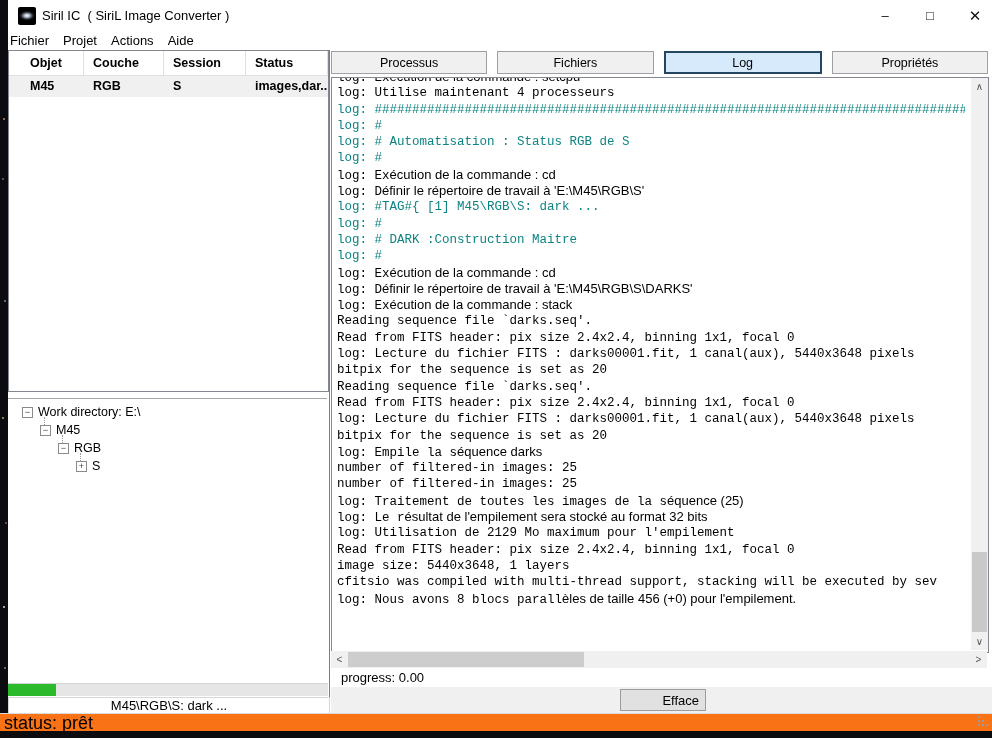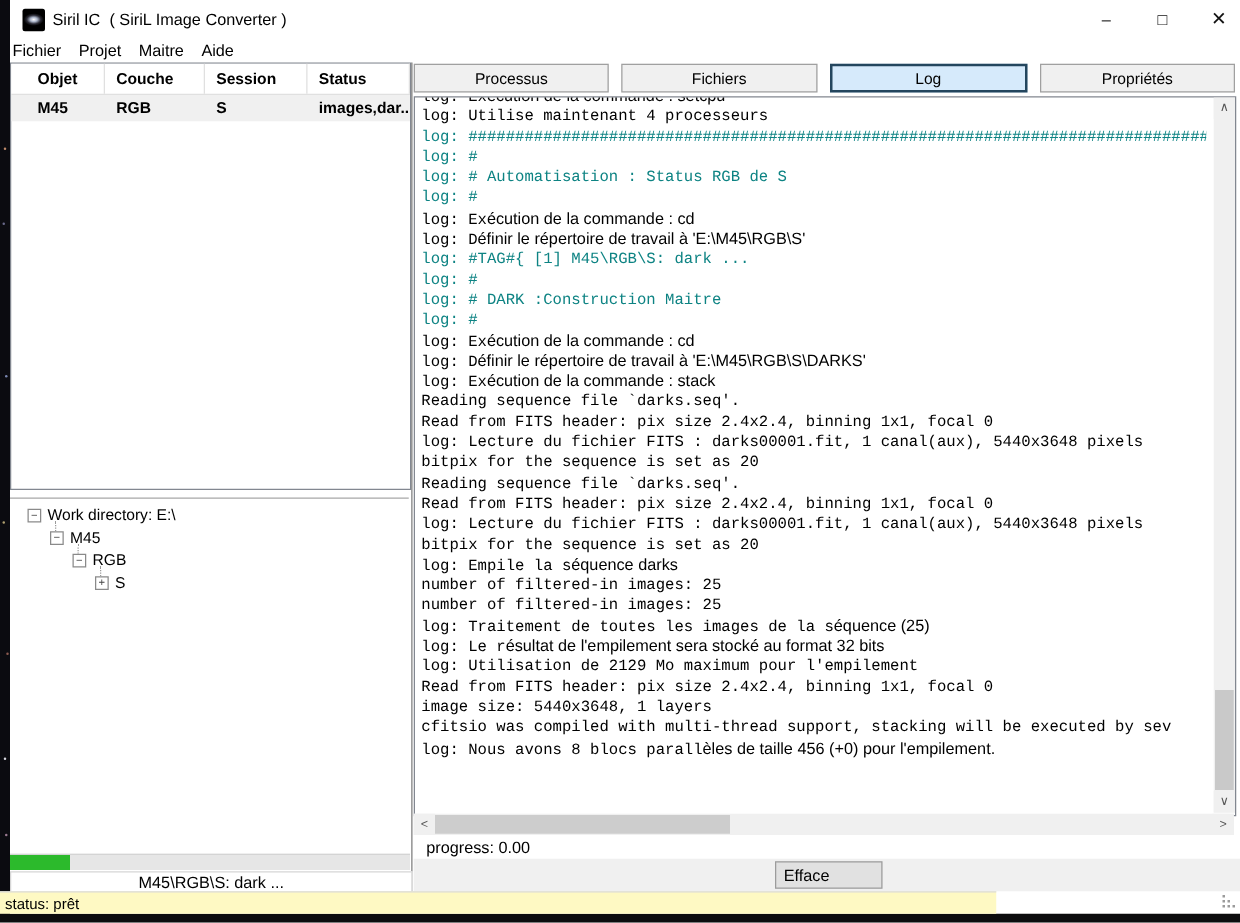--- a/index.html
+++ b/index.html
@@ -68,30 +68,30 @@
   .vthumb{position:absolute;left:1px;width:15px;top:474px;height:80px;background:#c9c9c9;}
   .hscroll{left:331px;top:651px;width:656px;height:17px;background:#f0f0f0;}
   .hthumb{position:absolute;top:1px;height:15px;left:17px;width:236px;background:#cdcdcd;}
   .h-left{left:0;top:0;}
   .h-right{right:0;top:0;}
 
   
   .progress-row{left:335px;top:668px;width:656px;height:19px;background:#fff;font-size:13px;line-height:19px;padding-left:6px;}
   .button-panel{left:331px;top:687px;width:661px;height:26px;background:#f0f0f0;}
   .efface-btn{position:absolute;left:289px;top:2px;width:86px;height:22px;background:#e1e1e1;border:1px solid #9c9c9c;
-              font-size:13px;text-align:left;line-height:20px;}
+              font-size:13px;text-align:right;line-height:20px;}
 
   .progress-track{left:8px;top:683px;width:320px;height:12px;background:#e6e6e6;border-top:1px solid #d4d4d4;}
   .progress-fill{position:absolute;left:0;top:0;height:100%;background:var(--green,#2cba2c);}
   .task-strip{left:8px;top:697px;width:320px;height:17px;background:#fff;border:1px solid #d6d6d6;
               font-size:13px;text-align:center;line-height:15px;}
 
   
-  .statusbar{left:0;top:713px;width:797px;height:18px;background:#fef9c3;border-top:1px solid #dadada;
-             font-size:12px;line-height:18px;padding-left:4px;box-sizing:border-box;}
+  .statusbar{left:0;top:713px;width:992px;height:18px;background:#f97316;border-top:1px solid #dadada;
+             font-size:18px;line-height:18px;padding-left:4px;box-sizing:border-box;}
   .resize-grip{left:978px;top:724px;width:2px;height:2px;background:#9b9b9b;
                box-shadow:0 -4px 0 #9b9b9b,0 -8px 0 #9b9b9b,4px 0 0 #9b9b9b,4px -4px 0 #9b9b9b,8px 0 0 #9b9b9b;}
 </style>
 </head>
 <body>
 
 <div class="stage">
 
   <div class="abs left-strip">
     <div class="abs star-dot"></div>
@@ -102,21 +102,21 @@
     <div class="abs app-icon"></div>
     <span class="abs win-title">Siril IC  ( SiriL Image Converter )</span>
     <span class="abs winbtn btn-min">–</span>
     <span class="abs winbtn btn-max">□</span>
     <span class="abs winbtn btn-close">✕</span>
   </div>
 
   <div class="abs menubar">
       <span class="menu-item">Fichier</span>
       <span class="menu-item">Projet</span>
-      <span class="menu-item">Maitre</span>
+      <span class="menu-item">Actions</span>
       <span class="menu-item">Aide</span>
     </div>
 
   <div class="abs session-table">
     <div class="tbl-header">
         <div class="cell first">Objet</div>
         <div class="cell">Couche</div>
         <div class="cell">Session</div>
         <div class="cell">Status</div>
       </div>

